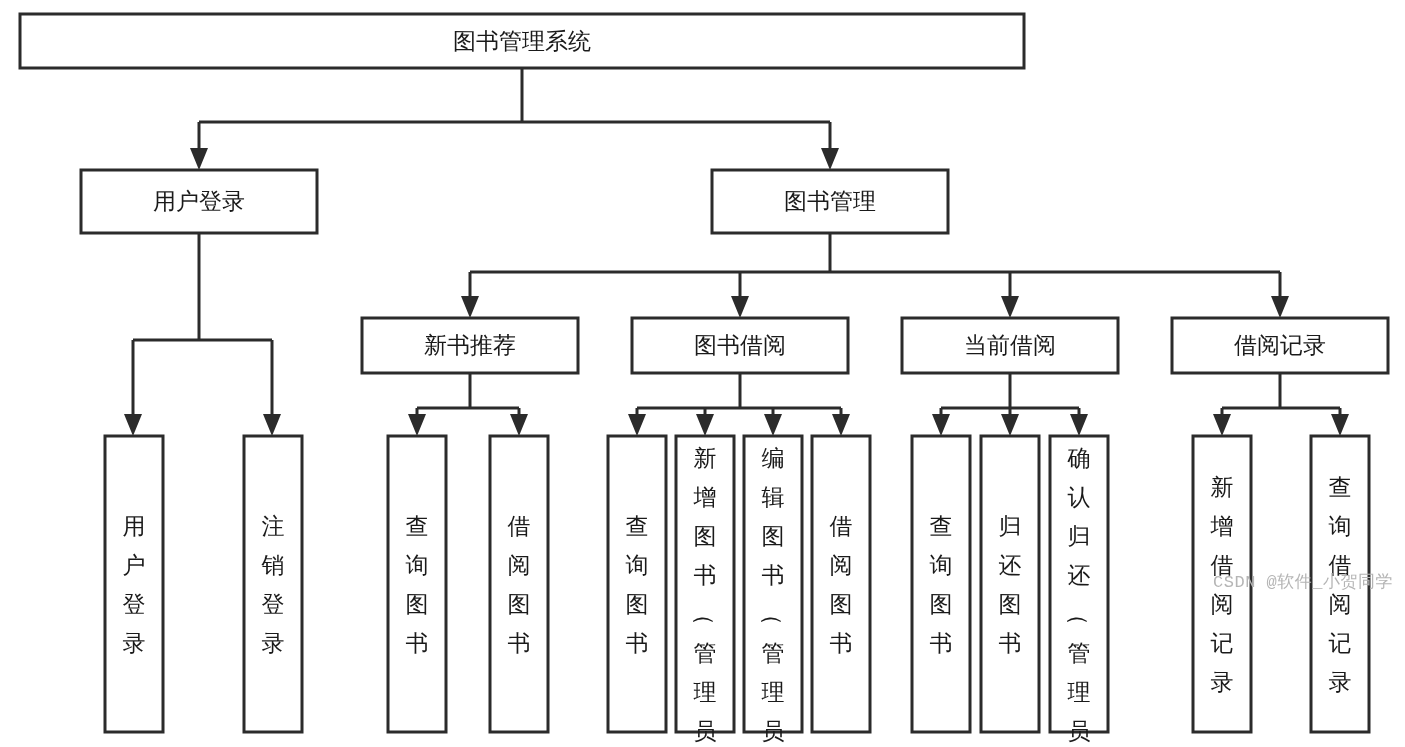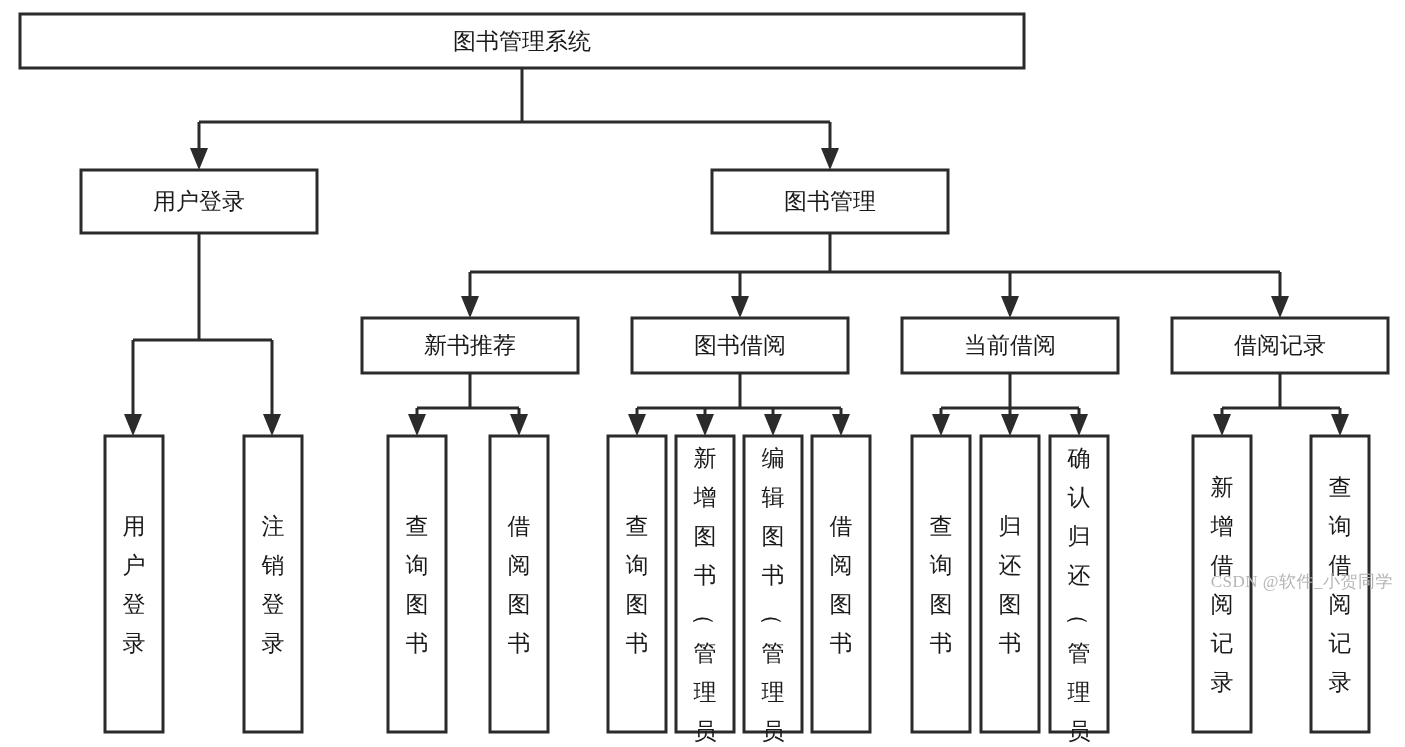--- a/index.html
+++ b/index.html
@@ -55,21 +55,21 @@
   .vchar {
     fill: #1a1a1a;
     font-family: "DejaVu Sans", "Liberation Sans", sans-serif;
     font-size: 23px;
     text-anchor: middle;
   }
   .watermark {
     position: absolute;
     right: 12px;
     bottom: 6px;
-    font-family: Liberation Serif, serif;
+    font-family: Liberation Mono, monospace;
     font-size: 17px;
     color: #b5b5b5;
     letter-spacing: 0.5px;
     white-space: nowrap;
     user-select: none;
   }
 </style>
 </head>
 <body>
 

